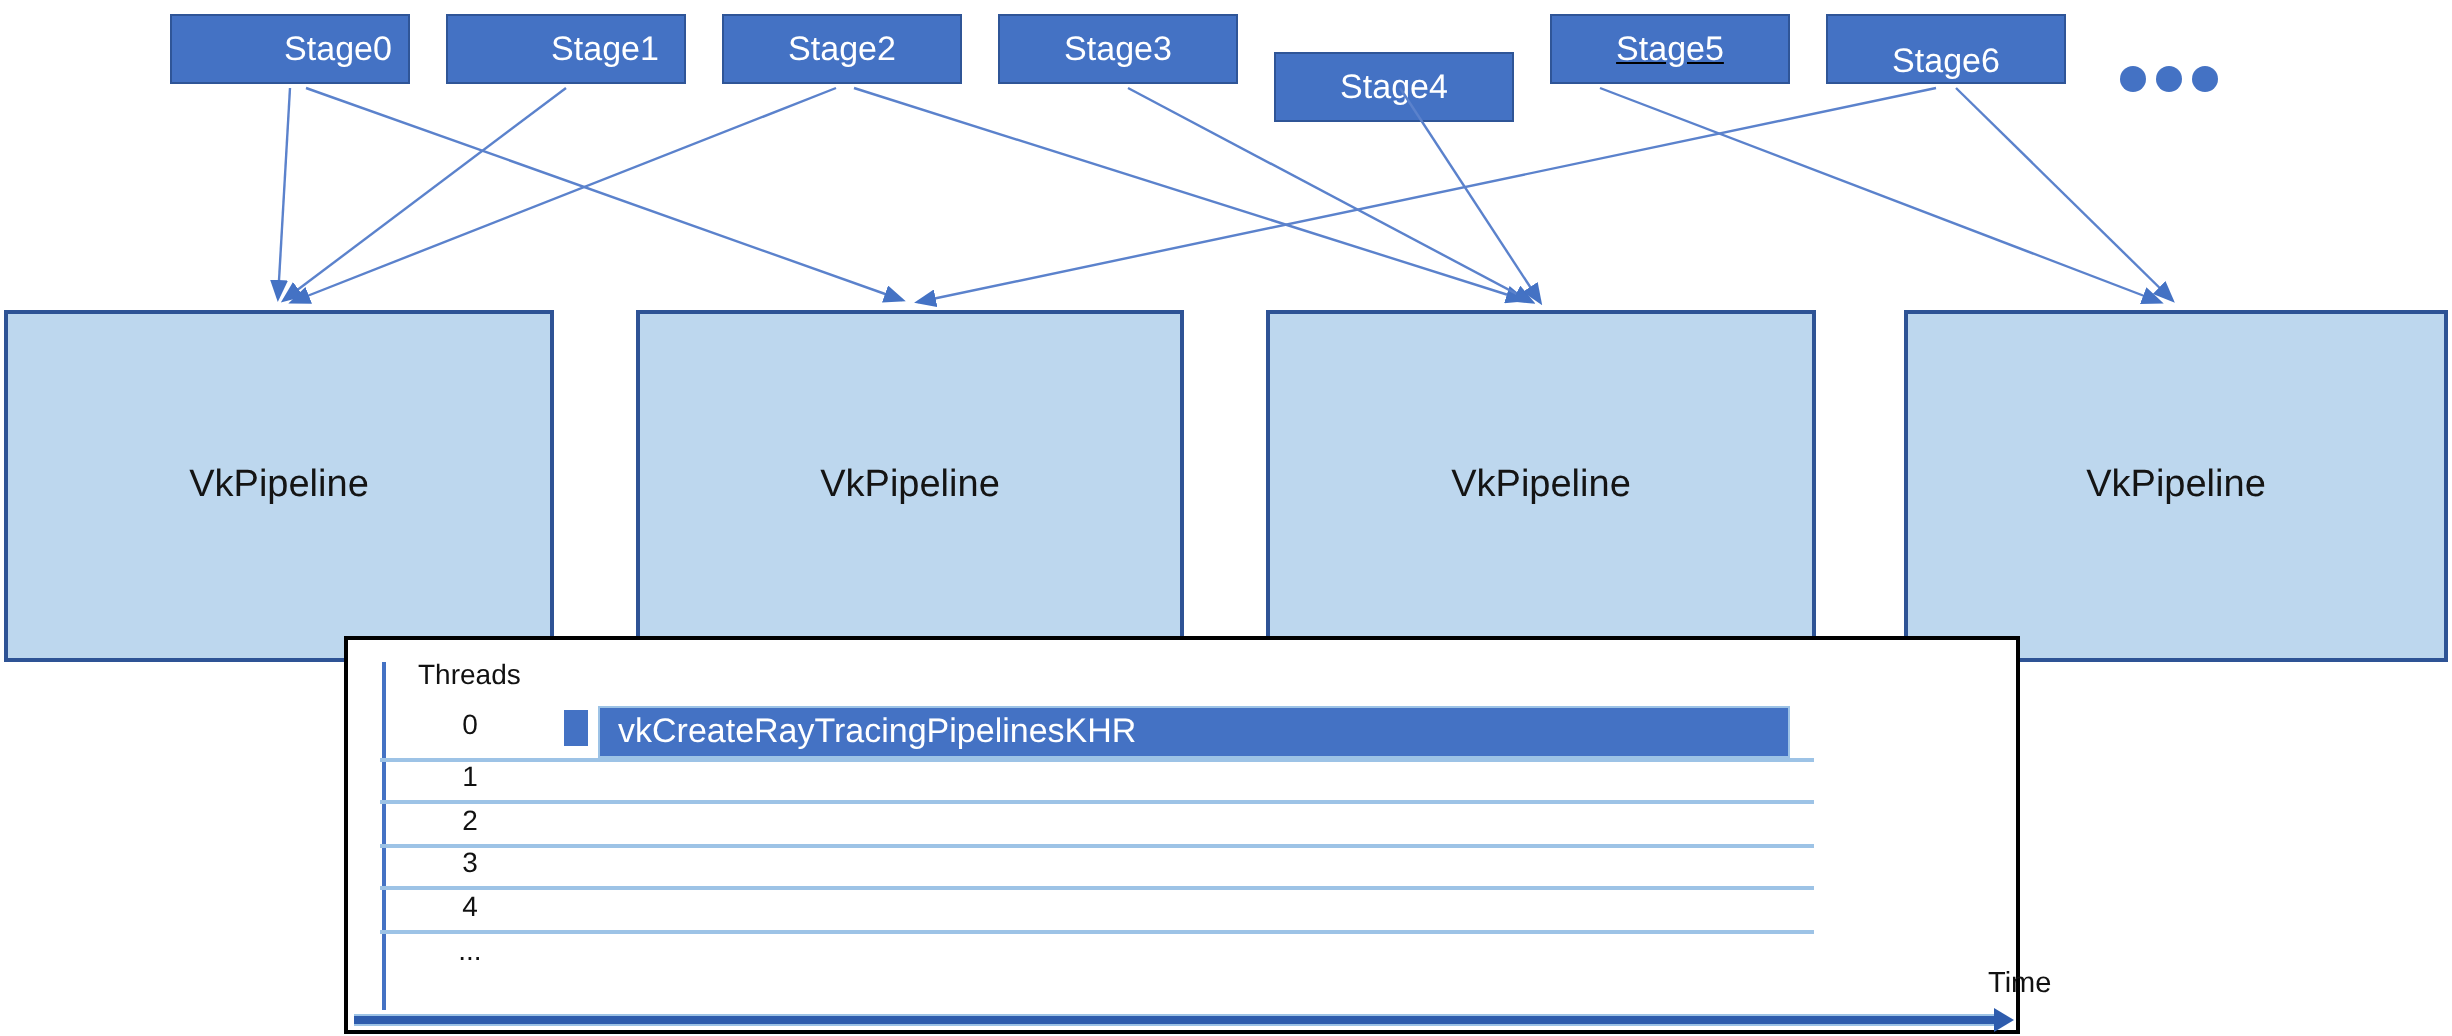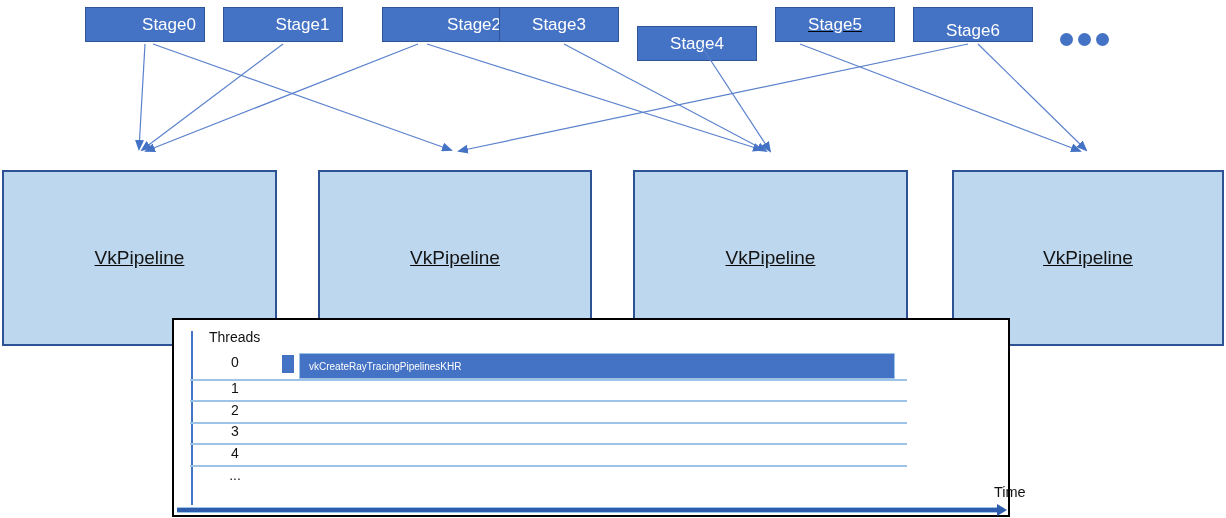--- a/index.html
+++ b/index.html
@@ -9,23 +9,23 @@
   }
   
   .stage{
     position:absolute;top:7px;height:35px;width:120px;box-sizing:border-box;
     background:var(--stage-fill);border:1.5px solid var(--stage-border);
     display:flex;align-items:center;justify-content:center;
   }
   .stage span{color:var(--stage-text);font-size:17px;}
   
   .pipe{
-    position:absolute;top:170px;height:176px;box-sizing:border-box;
+    position:absolute;top:155px;height:176px;box-sizing:border-box;
     background:var(--pipeline-fill);border:2px solid var(--pipeline-border);
-    display:flex;align-items:center;justify-content:center;text-decoration:underline;
+    display:flex;align-items:center;justify-content:center;
   }
   .pipe span{color:#141414;font-size:19px;}
   
   .dots{position:absolute;left:1060px;top:33px;display:flex;gap:5px;}
   .dots i{width:13px;height:13px;border-radius:50%;background:var(--stage-fill);display:block;}
   
   svg.conn{position:absolute;left:0;top:0;pointer-events:none;}
   
   .panel{
     position:absolute;left:172px;top:318px;width:838px;height:199px;
@@ -34,21 +34,21 @@
   .threads{position:absolute;left:35px;top:9px;font-size:14px;color:#111;}
   .vaxis{position:absolute;left:17px;top:11px;width:2px;height:174px;background:var(--axis-blue);}
   .rowlabel{position:absolute;left:48px;width:26px;text-align:center;font-size:14px;color:#111;}
   .sep{position:absolute;left:16px;width:717px;height:2px;background:var(--separator);}
   .bar-stub{position:absolute;left:108px;top:35px;width:12px;height:18px;background:var(--bar-fill);}
   .bar{
     position:absolute;left:125px;top:33px;width:596px;height:26px;box-sizing:border-box;
     background:var(--bar-fill);border:1px solid var(--separator);
     display:flex;align-items:center;
   }
-  .bar span{color:var(--bar-text);font-size:10px;padding-left:9px;white-space:nowrap;}
+  .bar span{color:var(--bar-text);font-size:17px;padding-left:9px;white-space:nowrap;}
   .time-label{position:absolute;left:784px;top:164px;font-size:14.5px;color:#111;margin-left:36px;}
   .time-axis{
     position:absolute;left:3px;top:188px;width:820px;height:4px;
     background:var(--time-axis);box-shadow:0 -1px 0 var(--separator),0 1px 0 var(--separator);
   }
   .time-axis .tri{
     position:absolute;left:820px;top:-4px;width:0;height:0;display:block;
     border-left:10px solid var(--time-axis);
     border-top:6px solid transparent;border-bottom:6px solid transparent;
   }
@@ -58,21 +58,21 @@
 
 <div class="canvas">
 
   <div id="stage-row">
       <div class="stage" style="left: 85px; padding-left: 48px;">
         <span>Stage0</span>
       </div>
       <div class="stage" style="left: 223px; padding-left: 39px;">
         <span>Stage1</span>
       </div>
-      <div class="stage" style="left: 382px; justify-content: flex-end;">
+      <div class="stage" style="left: 361px;">
         <span>Stage2</span>
       </div>
       <div class="stage" style="left: 499px;">
         <span>Stage3</span>
       </div>
       <div class="stage" style="left: 637px; margin-top: 19px;">
         <span>Stage4</span>
       </div>
       <div class="stage" style="left: 775px; text-decoration: underline;">
         <span>Stage5</span>

